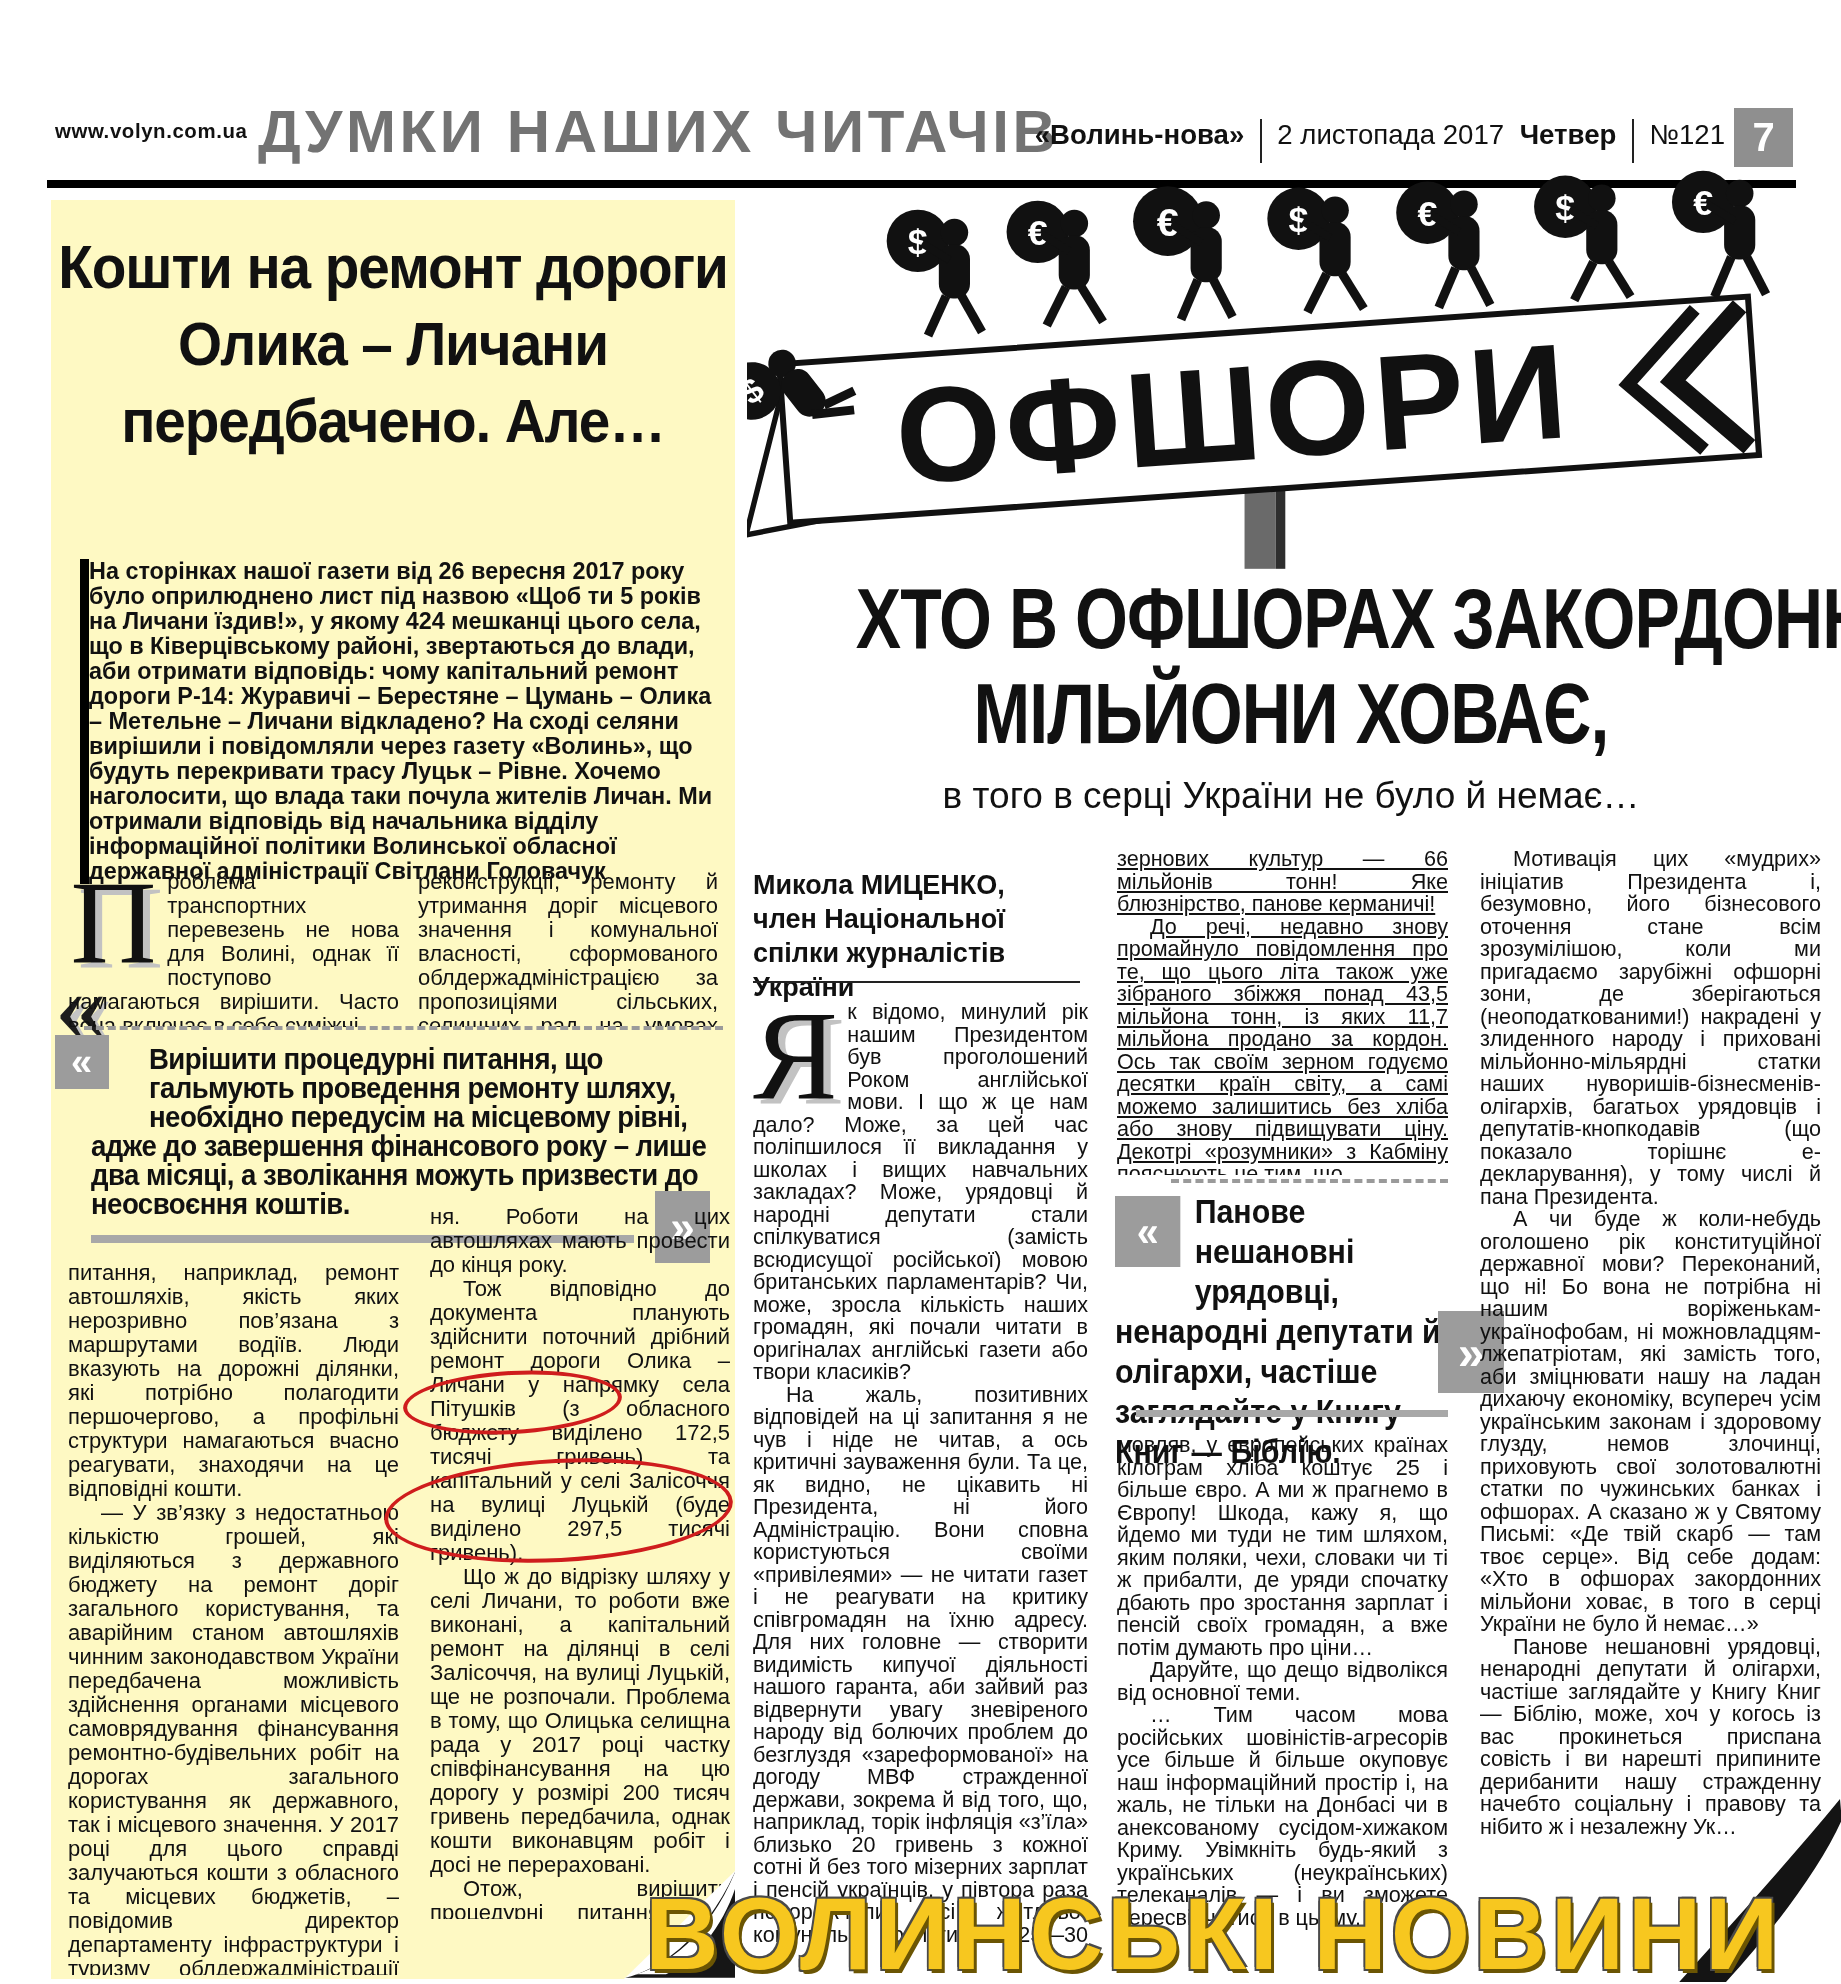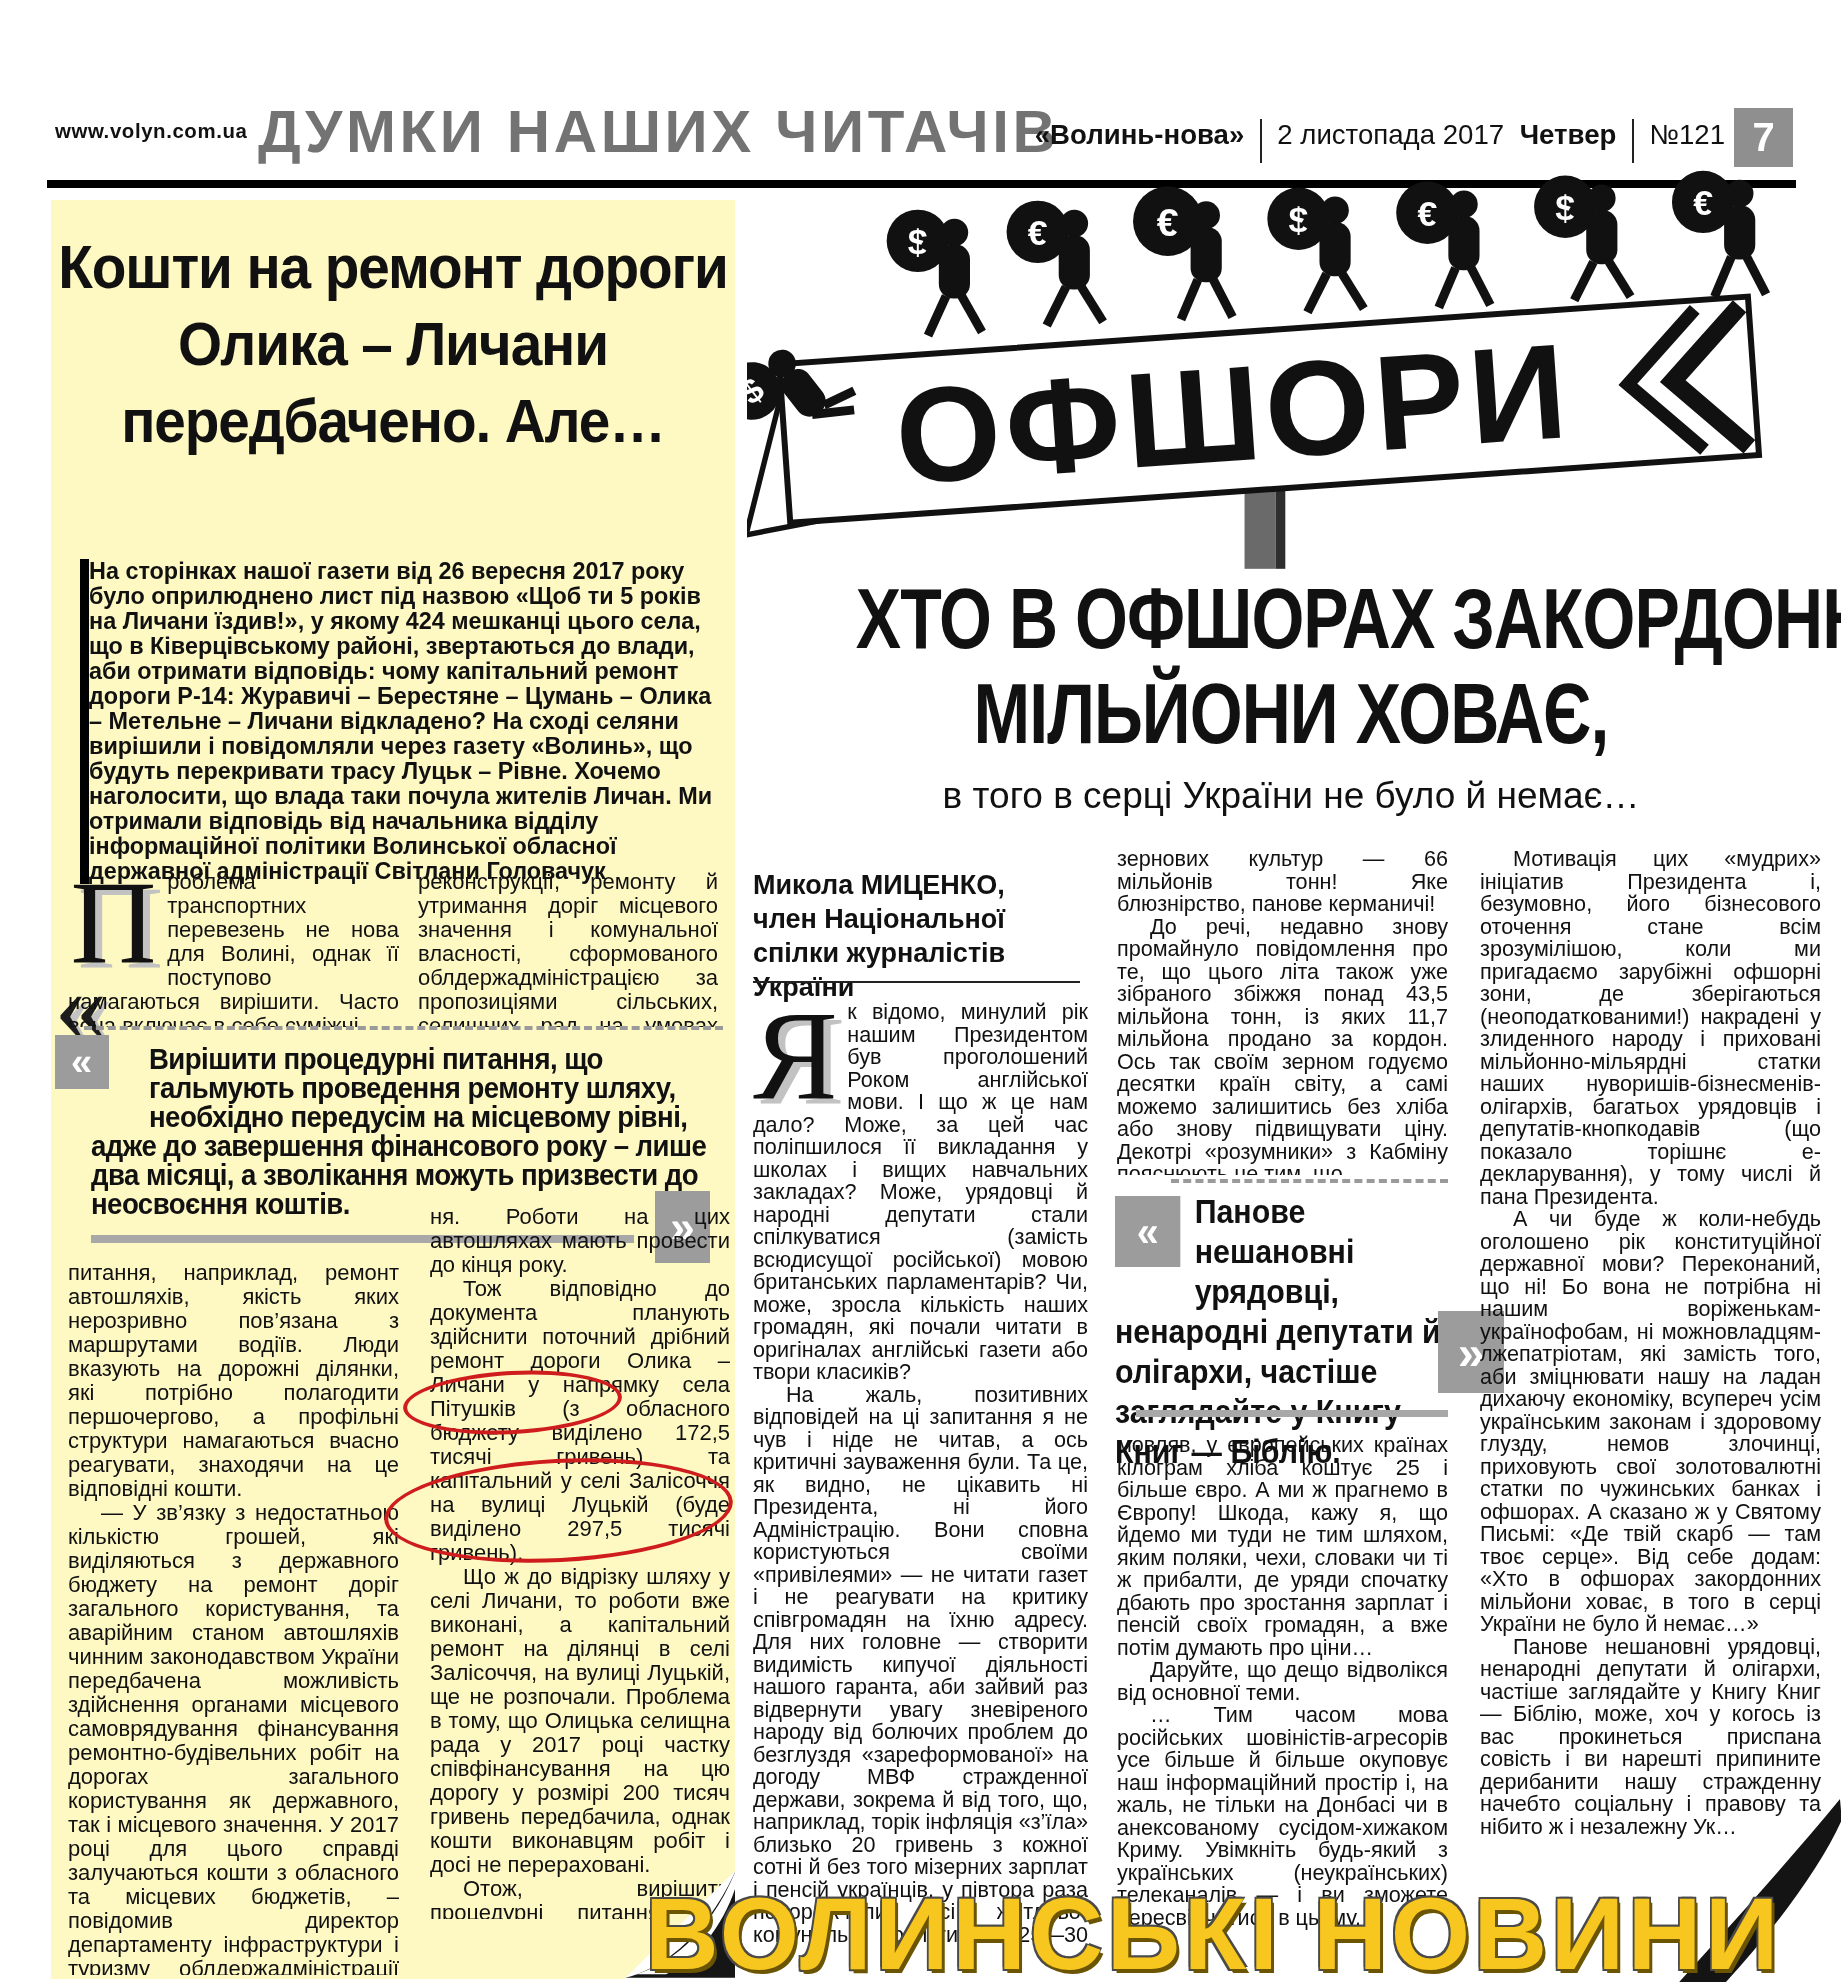--- a/index.html
+++ b/index.html
@@ -51,21 +51,21 @@
   #curl{right:0; bottom:0; width:111px; height:108px;}
   
   #cartoon{left:747px; top:161px; width:1088px; height:408px;}
   #headline{left:747px; top:571px; width:1088px; transform:scaleX(.8); transform-origin:center top;
     font-size:85px; line-height:95px; font-weight:bold; letter-spacing:-1.2px; text-align:center; white-space:nowrap;}
   #subhead{left:747px; top:775px; width:1088px; font-size:37px; text-align:center;}
   #byline{left:753px; top:868px; width:336px; font-size:27px; line-height:34px; font-weight:bold;}
   #byline-rule{left:753px; top:981px; width:327px; height:1.8px; background:#222;}
   .rcol{position:absolute; overflow:hidden; font-size:21.6px; line-height:22.5px;}
   #r-c1{left:753px; top:1001px; width:335px; height:945px;}
-  #r-c2a{left:1117px; top:848px; width:331px; height:327px;}
+  #r-c2a{left:1117px; top:848px; width:331px; height:327px;text-decoration:underline;}
   #r-dash{left:1171px; top:1179px; width:277px; border-top:4.8px dashed #9a9a9a;}
   #r-quoteblock{left:1115px; top:1192px; width:366px; transform:scaleX(.92); transform-origin:left top;
     font-size:33px; line-height:40px; font-weight:bold;}
   #r-qopen{float:left; width:71px; height:71px; font-size:43px; margin:3.6px 15.6px 6px 0;}
   #r-qclose{left:1438px; top:1311px; width:66px; height:82px; font-size:48px;}
   #r-grayrule{left:1136px; top:1410px; width:312px; height:7.2px; background:#a8a8a8;}
   #r-c2b{left:1117px; top:1434px; width:331px; height:546px;}
   #r-c3{left:1480px; top:848px; width:341px; height:1136px;}
   .dropcap2{float:left; font-family:"Liberation Serif",serif; font-size:127px; line-height:103px;
     padding:3.6px 9.6px 0 0; text-shadow:7.2px 4.8px 0 #c2c2c2;}

